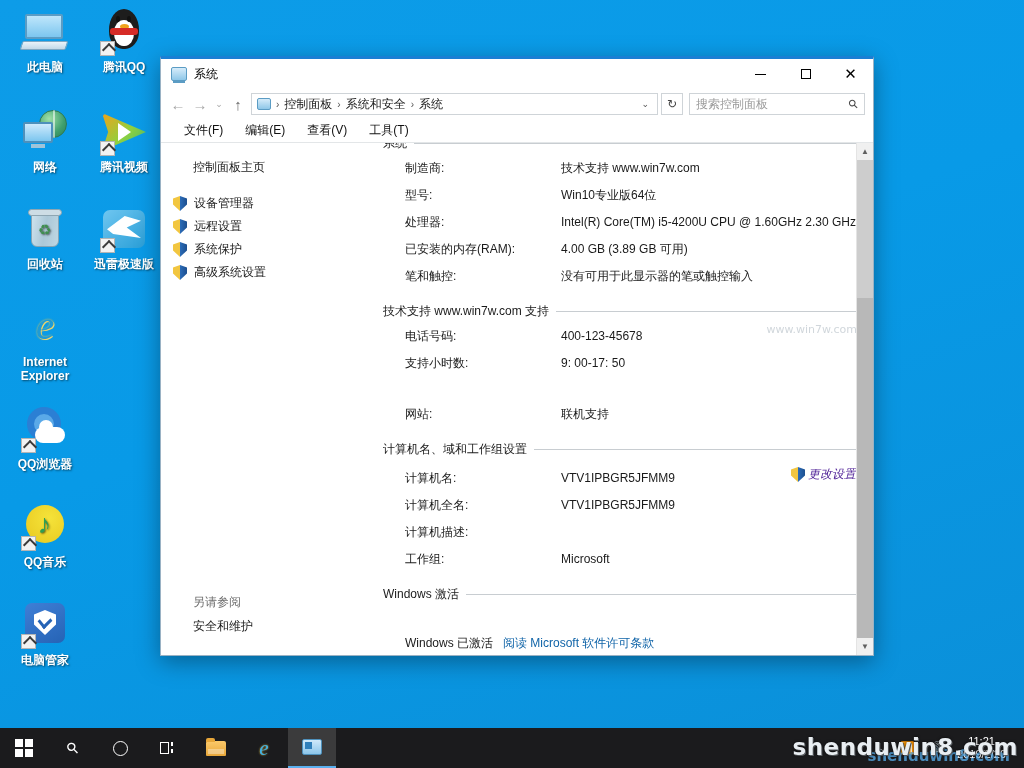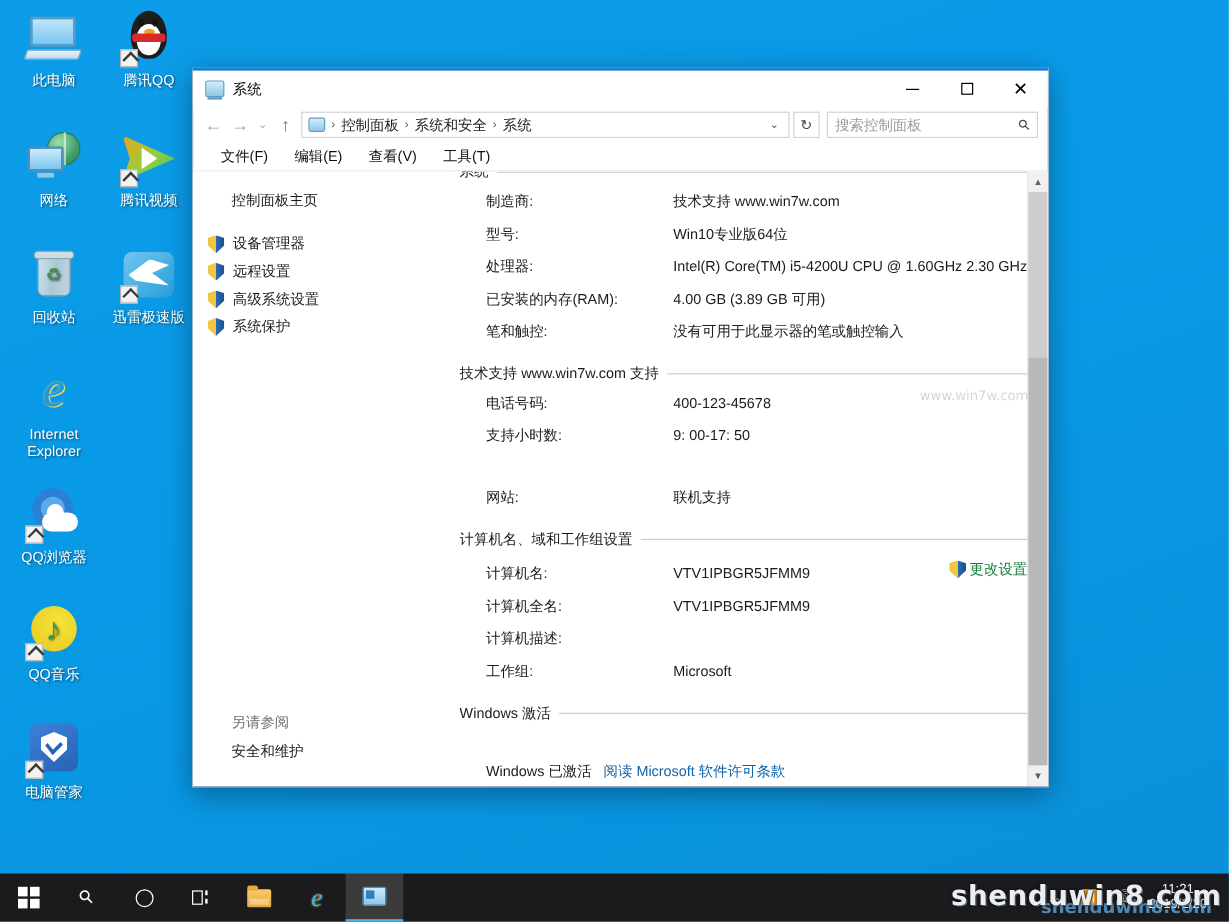--- a/index.html
+++ b/index.html
@@ -26,21 +26,21 @@
     font-size: 12px;
     line-height: 14px;
     text-shadow: 1px 1px 2px rgba(0,0,0,.55);
     cursor: default;
   }
   .dicon .glyph {
     width: 48px; height: 48px;
     margin: 0 auto 4px auto;
     position: relative;
   }
-  .dicon .label { display: block; }
+  .dicon .label { display: block; font-weight: bold; }
 
   
   .shortcut {
     position: absolute; left: 0; bottom: 0;
     width: 15px; height: 15px;
     background: #f2f2f2;
     border: 1px solid #b5b5b5;
   }
   .shortcut:after {
     content: "";
@@ -434,23 +434,24 @@
     display: flex;
     align-items: baseline;
     margin-bottom: 10px;
     padding-left: 22px;
   }
   .row .k { width: 156px; flex: 0 0 156px; color: #1a1a1a; }
   .row .v { flex: 1; color: #1a1a1a; }
   .link { color: #1064a8; cursor: default; margin-top: 24px; }
   .row .act {
     display: flex; align-items: center;
-    color: #15803d;
+    color: #4c1d95;
     white-space: nowrap;
     cursor: default;
+    font-style: italic;
   }
   .row .act .shield-ic { margin-right: 3px; }
   .sect { margin-bottom: 14px; }
   .actline {
     display: flex; align-items: baseline;
     padding-left: 22px;
     margin-bottom: 12px;
   }
   .actline .txt { margin-right: 10px; margin-top: 24px; }
 
@@ -748,25 +749,25 @@
         <div class="navitem">
           <span class="shield-ic"></span>
           <span>设备管理器</span>
         </div>
         <div class="navitem">
           <span class="shield-ic"></span>
           <span>远程设置</span>
         </div>
         <div class="navitem">
           <span class="shield-ic"></span>
-          <span>高级系统设置</span>
+          <span>系统保护</span>
         </div>
         <div class="navitem">
           <span class="shield-ic"></span>
-          <span>系统保护</span>
+          <span>高级系统设置</span>
         </div>
         <div class="navspacer"></div>
         <div class="seealso">
           <div class="sa-h">另请参阅</div>
           <div class="sa-l">安全和维护</div>
         </div>
       </div>
 
       <div class="content">
         <div class="scroller">

